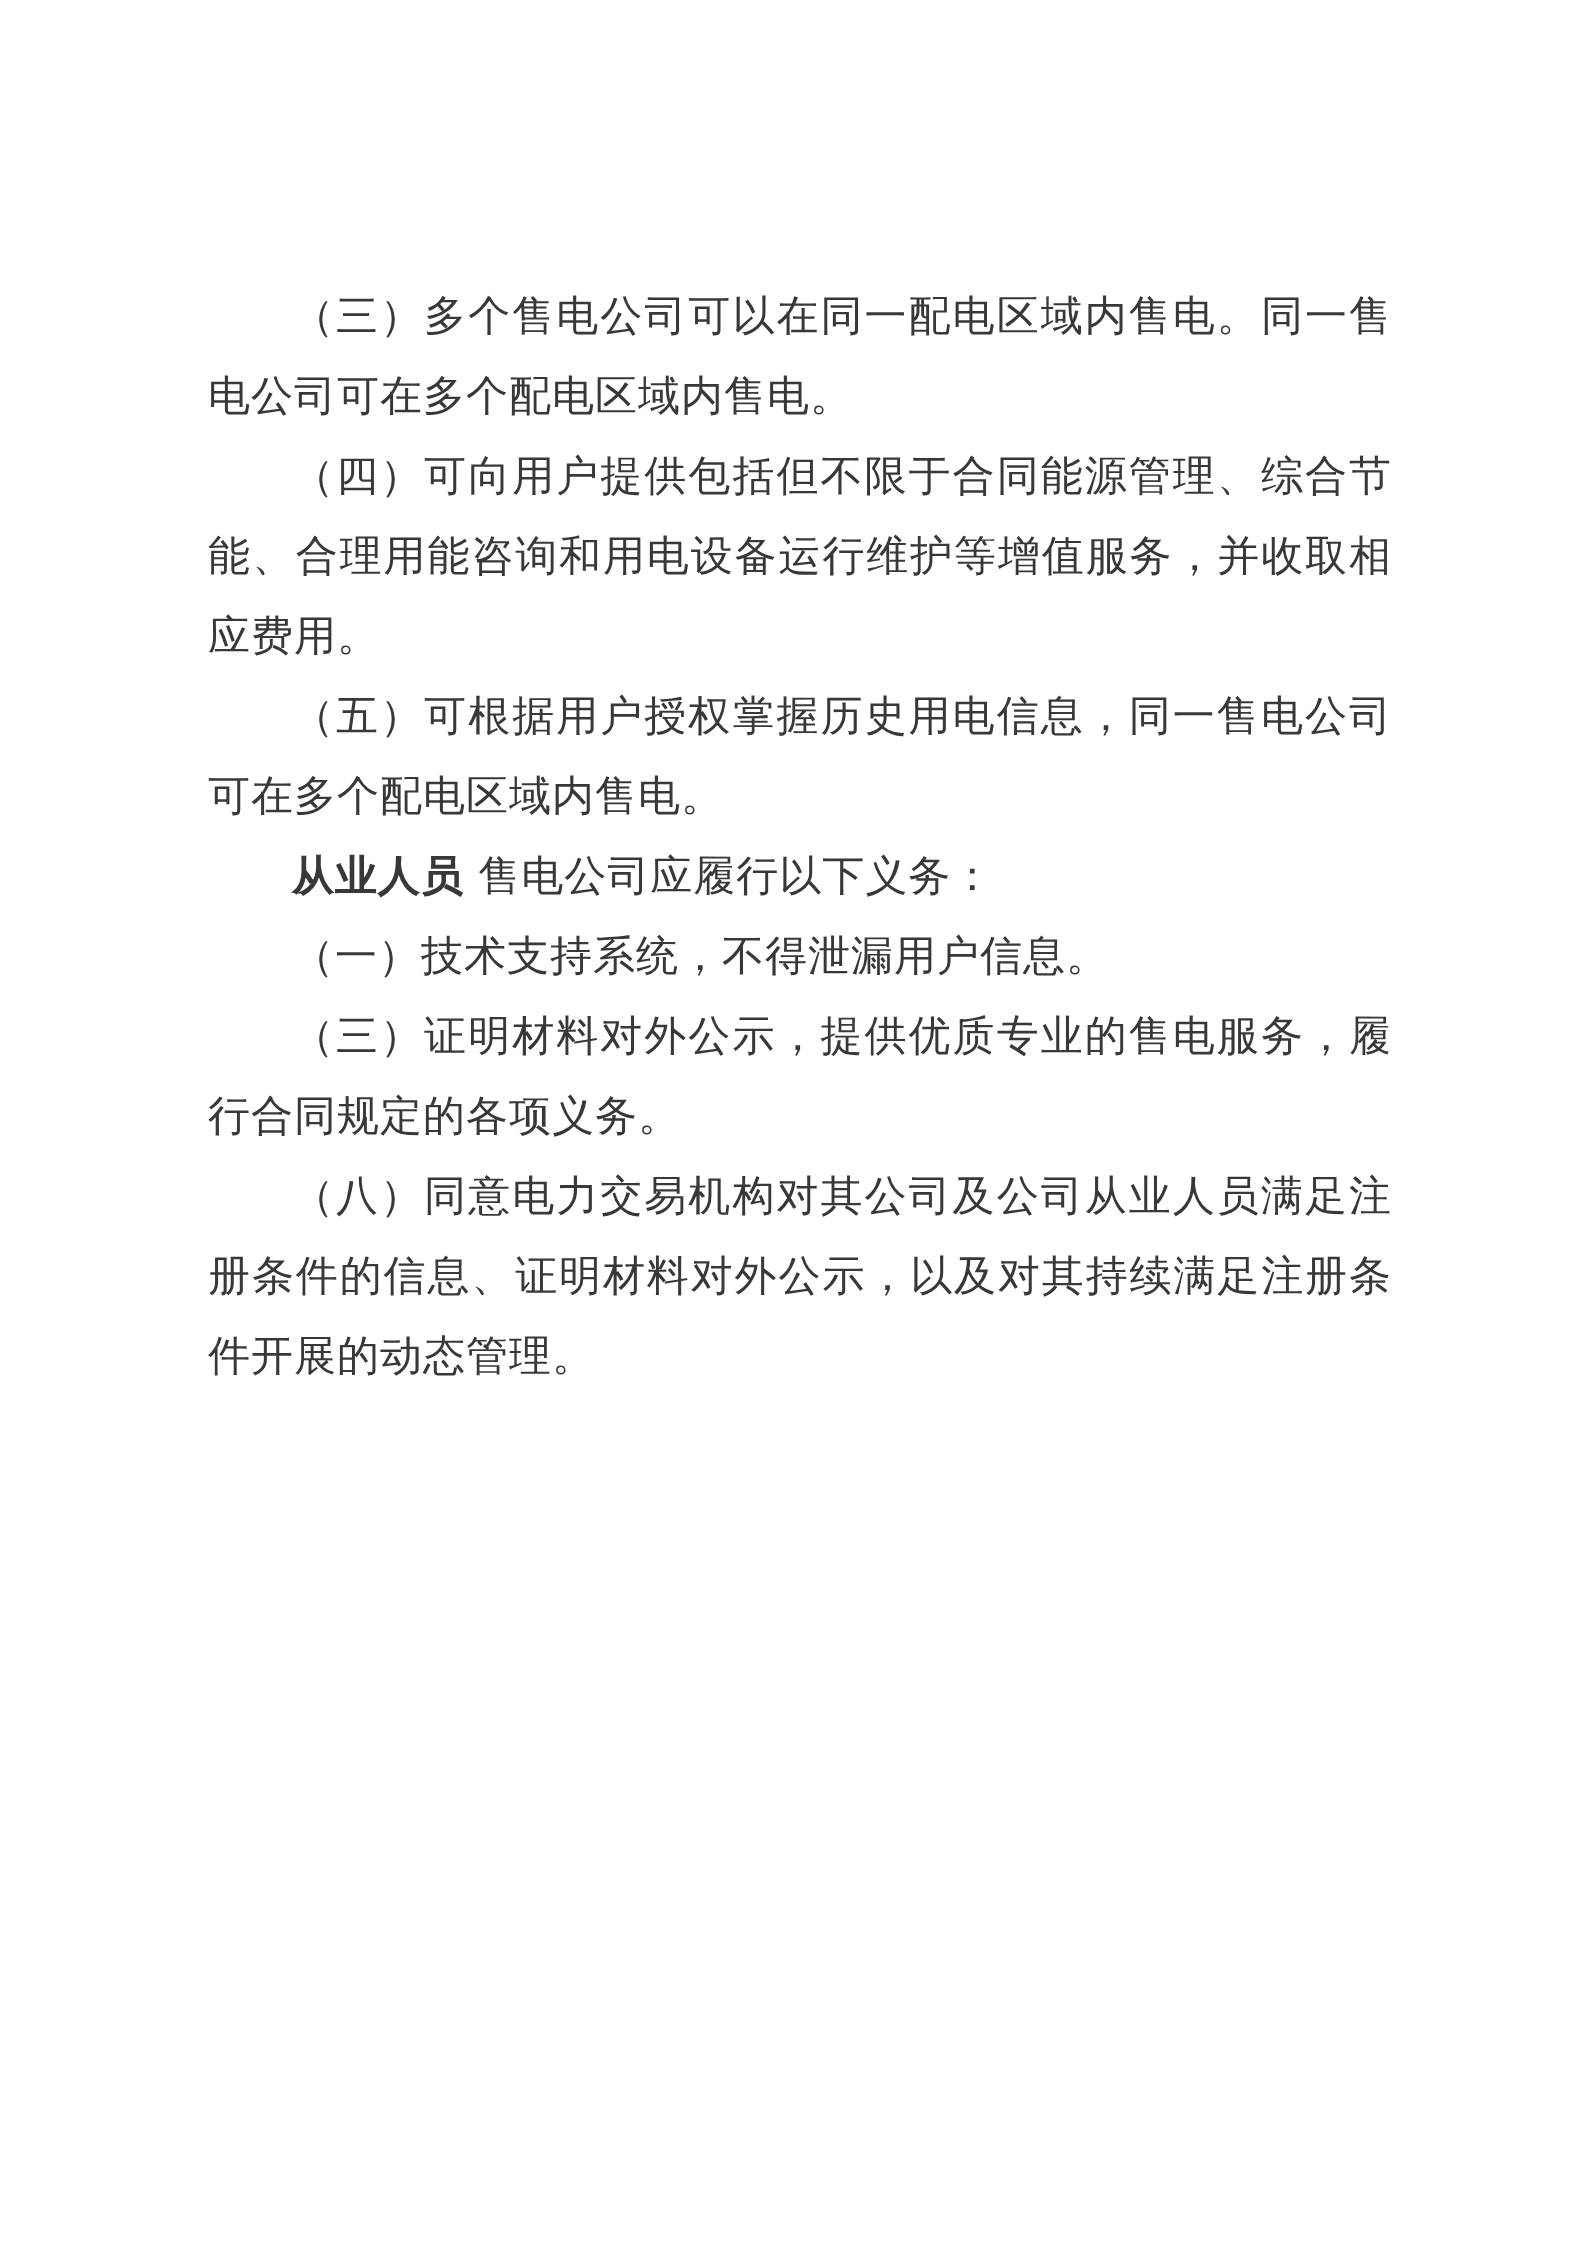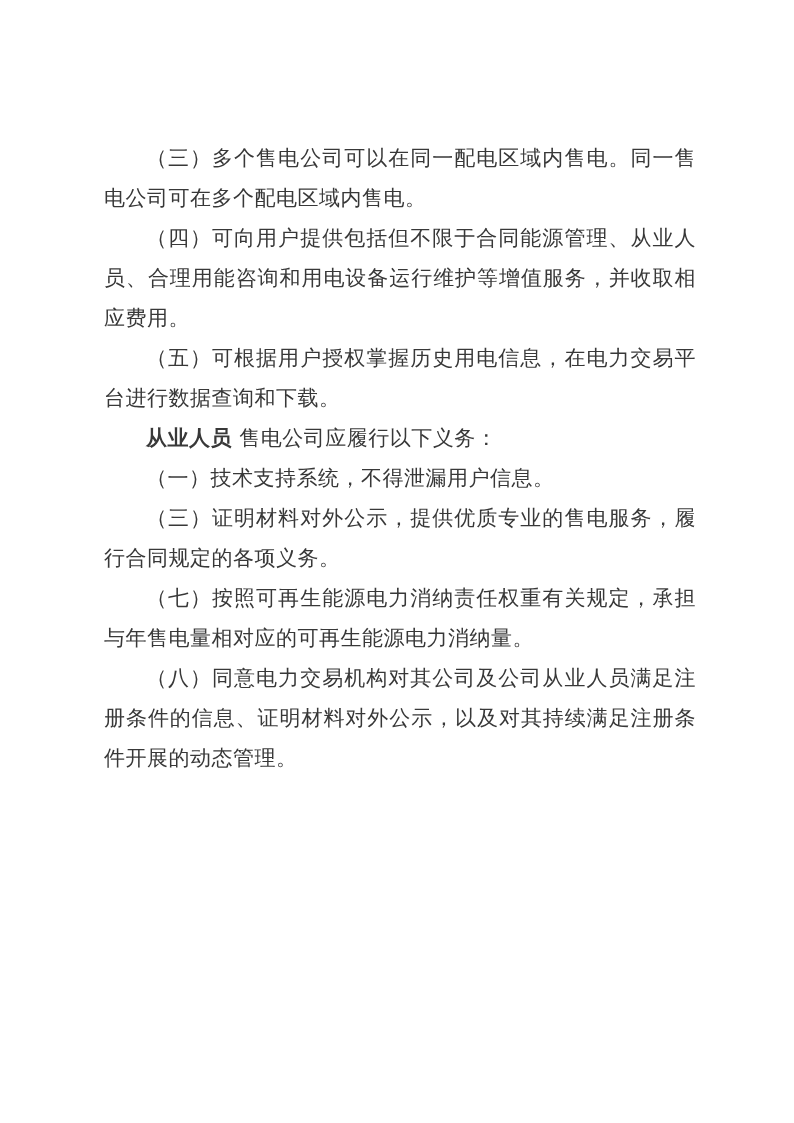--- a/index.html
+++ b/index.html
@@ -35,21 +35,20 @@
   .article-no {
     font-weight: 700;
   }
 </style>
 </head>
 <body>
 
 <div class="page">
   <div class="doc-body">
       <p class="para">（三）多个售电公司可以在同一配电区域内售电。同一售电公司可在多个配电区域内售电。</p>
-      <p class="para">（四）可向用户提供包括但不限于合同能源管理、从业人员、合理用能咨询和用电设备运行维护等增值服务，并收取相应费用。</p>
-      <p class="para">（五）可根据用户授权掌握历史用电信息，在电力交易平台进行数据查询和下载。</p>
+      <p class="para">（四）可向用户提供包括但不限于合同能源管理、综合节能、合理用能咨询和用电设备运行维护等增值服务，并收取相应费用。</p>
+      <p class="para">（五）可根据用户授权掌握历史用电信息，同一售电公司可在多个配电区域内售电。</p>
       <p class="para"><span class="article-no">从业人员</span> 售电公司应履行以下义务：</p>
       <p class="para">（一）技术支持系统，不得泄漏用户信息。</p>
       <p class="para">（三）证明材料对外公示，提供优质专业的售电服务，履行合同规定的各项义务。</p>
-      <p class="para">（七）按照可再生能源电力消纳责任权重有关规定，承担与年售电量相对应的可再生能源电力消纳量。</p>
       <p class="para">（八）同意电力交易机构对其公司及公司从业人员满足注册条件的信息、证明材料对外公示，以及对其持续满足注册条件开展的动态管理。</p>
     </div>
 </div>
 
 </body></html>

